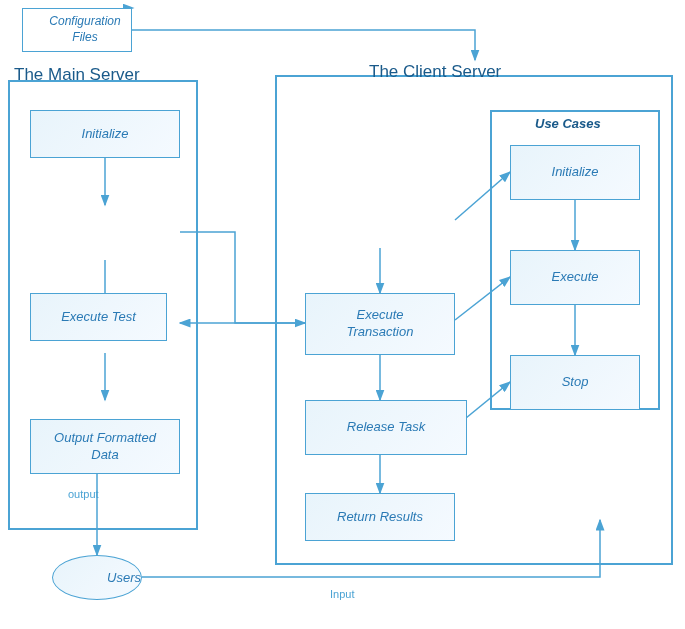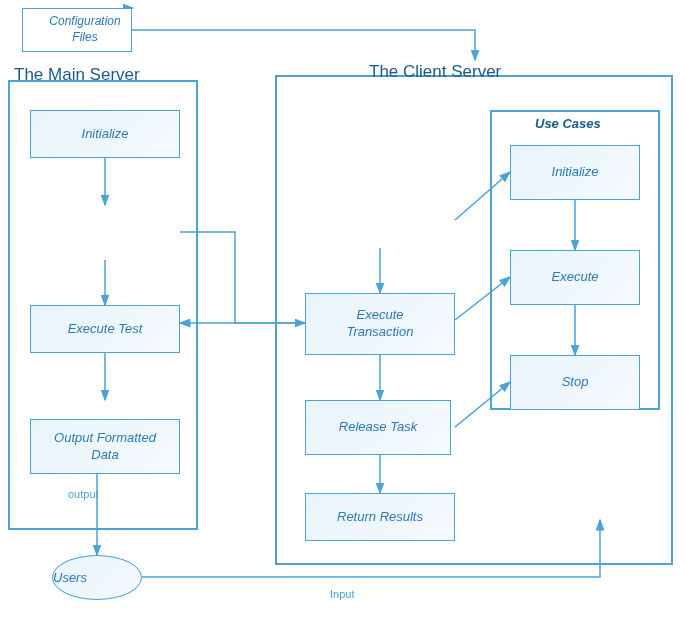--- a/index.html
+++ b/index.html
@@ -83,21 +83,21 @@
       line-height: 1.3;
       padding-left: 16px;
     }
     .oval {
       position: absolute;
       border: 1.5px solid #4ba3d4;
       border-radius: 50%;
       background: linear-gradient(135deg, #e8f4fb 0%, #f5faff 100%);
       display: flex;
       align-items: center;
-      justify-content: flex-start;
+      justify-content: flex-end;
       font-style: italic;
       color: #2a7ab5;
       font-size: 13px;
     }
   </style>
 </head>
 <body>
 
 <div class="diagram">
 
@@ -150,40 +150,40 @@
     <span>Configuration
 Files</span>
   </div>
 
   <div class="box-section" style="left:8px; top:80px; width:190px; height:450px;"></div>
   <div class="section-title" style="left:14px; top:65px;">The Main Server</div>
 
   <div class="box" style="left:30px; top:110px; width:150px; height:48px;">
     <span>Initialize</span>
   </div>
-  <div class="box" style="left:30px; top:305px; width:150px; height:48px;">
+  <div class="box" style="left:30px; top:293px; width:137px; height:48px;">
     <span>Execute Test</span>
   </div>
   <div class="box" style="left:30px; top:400px; width:150px; height:55px;margin-top:19px;">
     <span>Output Formatted<br>Data</span>
   </div>
 
   <div class="label-text" style="left:68px; top:462px;">output</div>
 
   <div class="oval" style="left:52px; top:555px; width:90px; height:45px;">
     <span>Users</span>
   </div>
 
   <div class="box-section" style="left:275px; top:75px; width:398px; height:490px;"></div>
   <div class="section-title" style="left:369px; top:62px;">The Client Server</div>
 
   <div class="box" style="left:305px; top:293px; width:150px; height:62px;">
     <span>Execute<br>Transaction</span>
   </div>
-  <div class="box" style="left:305px; top:400px; width:146px; height:55px;">
+  <div class="box" style="left:305px; top:400px; width:162px; height:55px;">
     <span>Release Task</span>
   </div>
   <div class="box" style="left:305px; top:493px; width:150px; height:48px;">
     <span>Return Results</span>
   </div>
 
   <div class="box-section" style="left:490px; top:110px; width:170px; height:300px;"></div>
   <div class="use-cases-title" style="position:absolute; left:535px; top:116px; font-style:italic; font-weight:bold; color:#1a5a8a; font-size:13px;">
     <span>Use Cases</span>
   </div>

